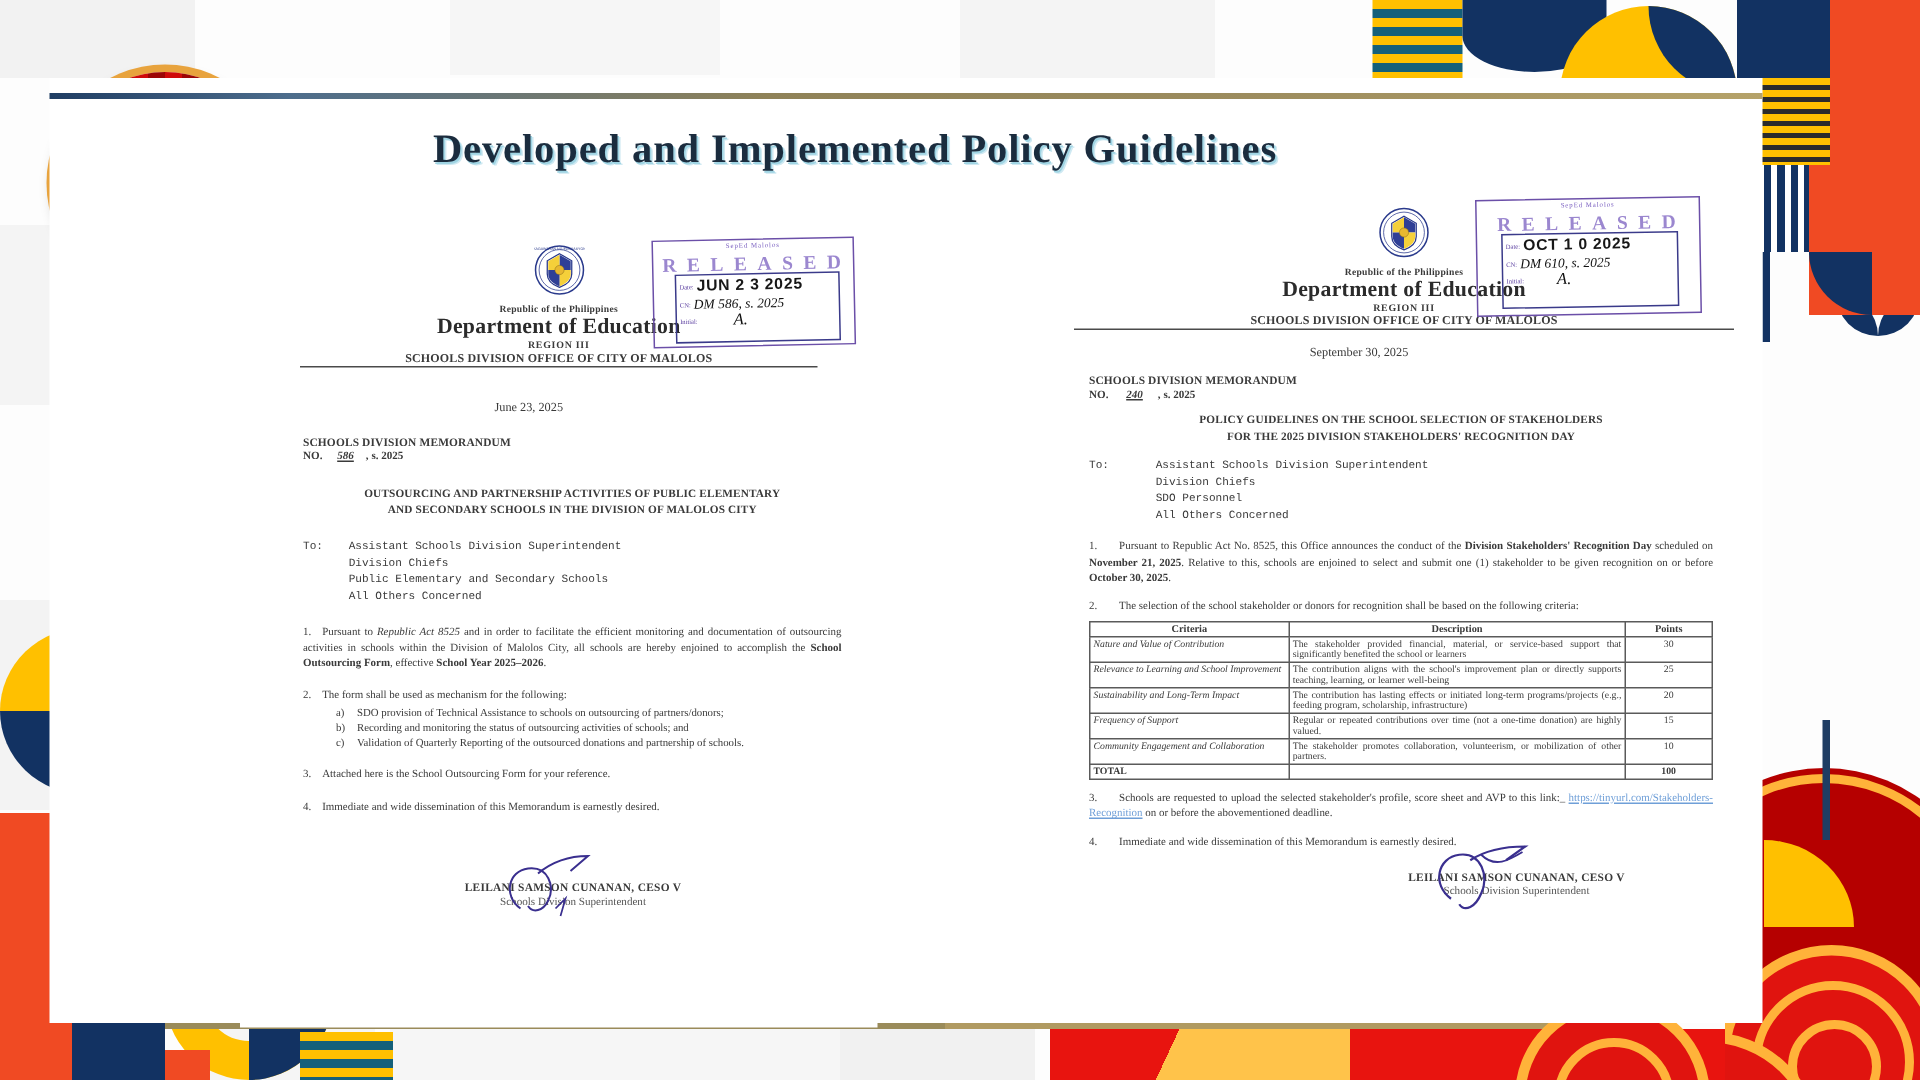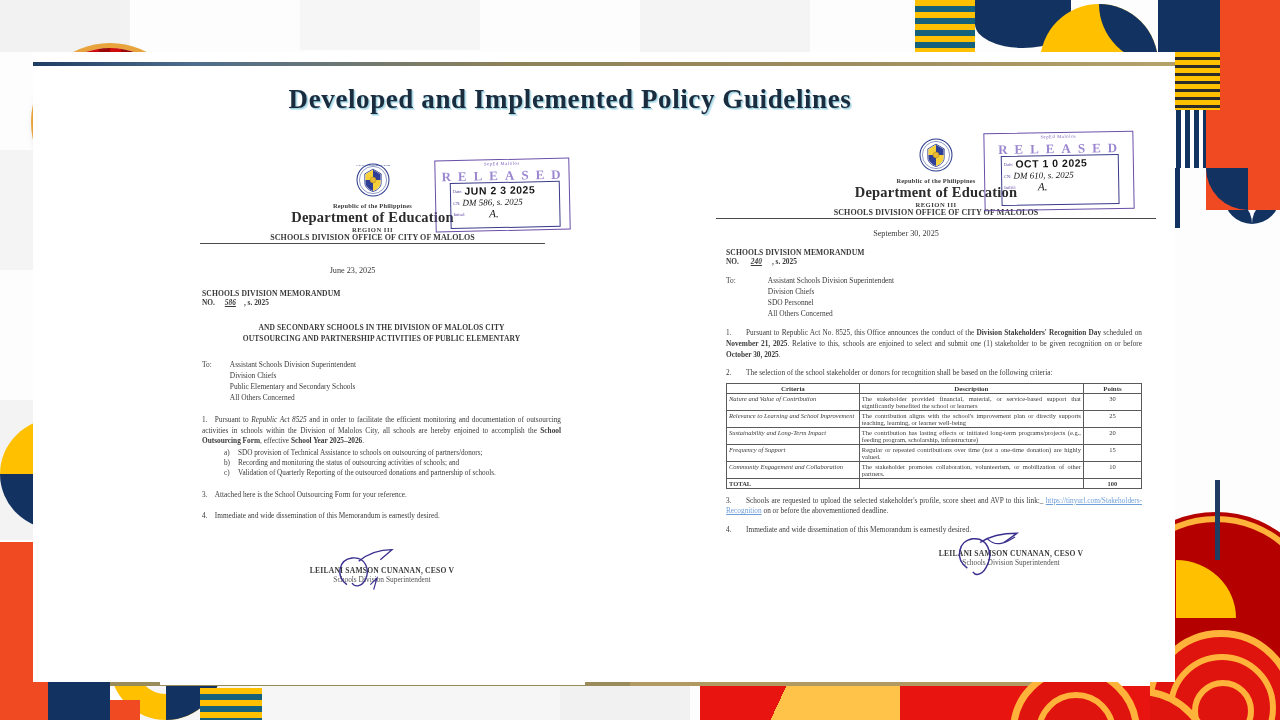--- a/index.html
+++ b/index.html
@@ -97,21 +97,21 @@
   .stamp-box { border:1px solid #3a3a8a; }
   .stamp-lbl { font-size:4.4px; color:#5b3fa0; }
   .stamp-date { font-family:"Liberation Sans", sans-serif; font-weight:bold; font-size:10.5px; color:#171717; letter-spacing:.5px; }
   .stamp-hand { font-family:"Liberation Serif", serif; font-size:9px; color:#111; font-style:italic; }
 
   .docdate { text-align:center; font-size:8.2px; }
   .memo-head { font-size:7.6px; font-weight:bold; letter-spacing:.1px; }
   .memo-no { font-size:7.4px; font-weight:bold; }
   .memo-no u { font-family:"Liberation Serif",serif; font-style:italic; font-weight:bold; }
   .memo-title { text-align:center; font-size:7.5px; font-weight:bold; line-height:1.45; letter-spacing:.1px; }
-  .to-row { font-size:7.4px; line-height:1.5; }
+  .to-row { font-size:7.4px; line-height:1.5;font-family:Liberation Mono, monospace; }
   .to-row .lbl { display:inline-block; width:26px; vertical-align:top; }
   .to-row .vals { display:inline-block; vertical-align:top; }
   .para { font-size:7.3px; line-height:1.45; text-align:justify; }
   .para b { font-weight:bold; }
   .para i { font-style:italic; }
   .sublist { font-size:7.2px; line-height:1.42; text-align:justify; }
   .sublist .li { display:flex; gap:4px; }
   .sublist .mk { width:10px; flex:none; }
 
   table.crit { width:100%; border-collapse:collapse; font-size:6.5px; }
@@ -272,38 +272,39 @@
     <div class="docdate" style="margin:22px 40px 0 0;">June 23, 2025</div>
 
     <div style="padding:14px 24px 0 42px;">
       <div class="memo-head">SCHOOLS DIVISION MEMORANDUM</div>
       <div class="memo-no">
         <span>NO.</span>
         <u style="padding:0 8px;">586</u><span>, s. 2025</span>
       </div>
 
       <div class="memo-title" style="margin-top:16px;">
+        <div>OUTSOURCING AND PARTNERSHIP ACTIVITIES OF PUBLIC ELEMENTARY</div>
         <div>AND SECONDARY SCHOOLS IN THE DIVISION OF MALOLOS CITY</div>
-        <div>OUTSOURCING AND PARTNERSHIP ACTIVITIES OF PUBLIC ELEMENTARY</div>
       </div>
 
       <div class="to-row" style="margin-top:14px;">
         <span class="lbl">To:</span>
         <span class="vals">
           <div>Assistant Schools Division Superintendent</div>
           <div>Division Chiefs</div>
           <div>Public Elementary and Secondary Schools</div>
           <div>All Others Concerned</div>
         </span>
       </div>
 
       <div class="para" style="margin-top:12px;">
         <span>1. Pursuant to </span><i>Republic Act 8525</i><span> and in order to facilitate the efficient monitoring and documentation of outsourcing activities in schools within the Division of Malolos City, all schools are hereby enjoined to accomplish the </span><b>School Outsourcing Form</b><span>, effective </span><b>School Year 2025–2026</b><span>.</span>
       </div>
 
+      <div class="para" style="margin-top:10px;">2. The form shall be used as mechanism for the following:</div>
       <div class="sublist" style="margin:1px 0 0 22px;">
         <div class="li">
           <span class="mk">a)</span>
           <span>SDO provision of Technical Assistance to schools on outsourcing of partners/donors;</span>
         </div>
         <div class="li">
           <span class="mk">b)</span>
           <span>Recording and monitoring the status of outsourcing activities of schools; and</span>
         </div>
         <div class="li">
@@ -368,20 +369,24 @@
 
     <div class="docdate" style="margin:10px 60px 0 0;">September 30, 2025</div>
 
     <div style="padding:10px 18px 0 14px;">
       <div class="memo-head">SCHOOLS DIVISION MEMORANDUM</div>
       <div class="memo-no">
         <span>NO.</span>
         <u style="padding:0 10px;">240</u><span>, s. 2025</span>
       </div>
 
+      <div class="memo-title" style="margin-top:8px;">
+        <div>POLICY GUIDELINES ON THE SCHOOL SELECTION OF STAKEHOLDERS</div>
+        <div>FOR THE 2025 DIVISION STAKEHOLDERS' RECOGNITION DAY</div>
+      </div>
 
       <div class="to-row" style="margin-top:9px;">
         <span class="lbl">To:</span>
         <span class="vals" style="margin-left:14px;">
           <div>Assistant Schools Division Superintendent</div>
           <div>Division Chiefs</div>
           <div>SDO Personnel</div>
           <div>All Others Concerned</div>
         </span>
       </div>

